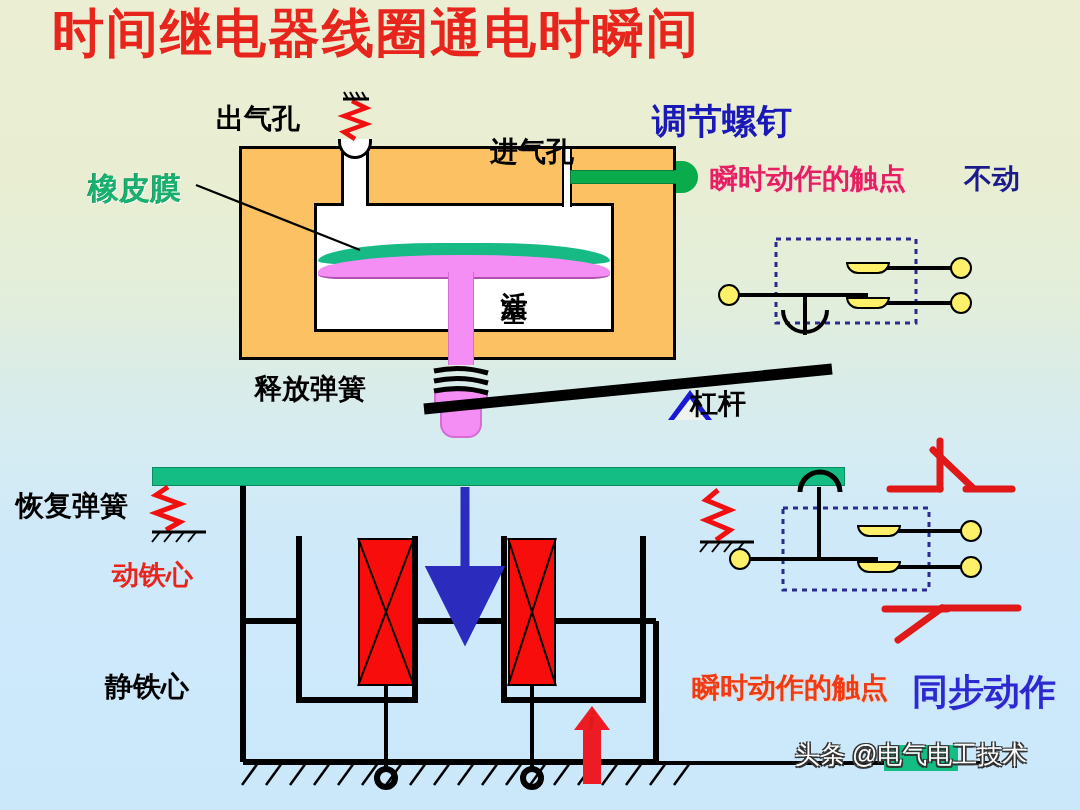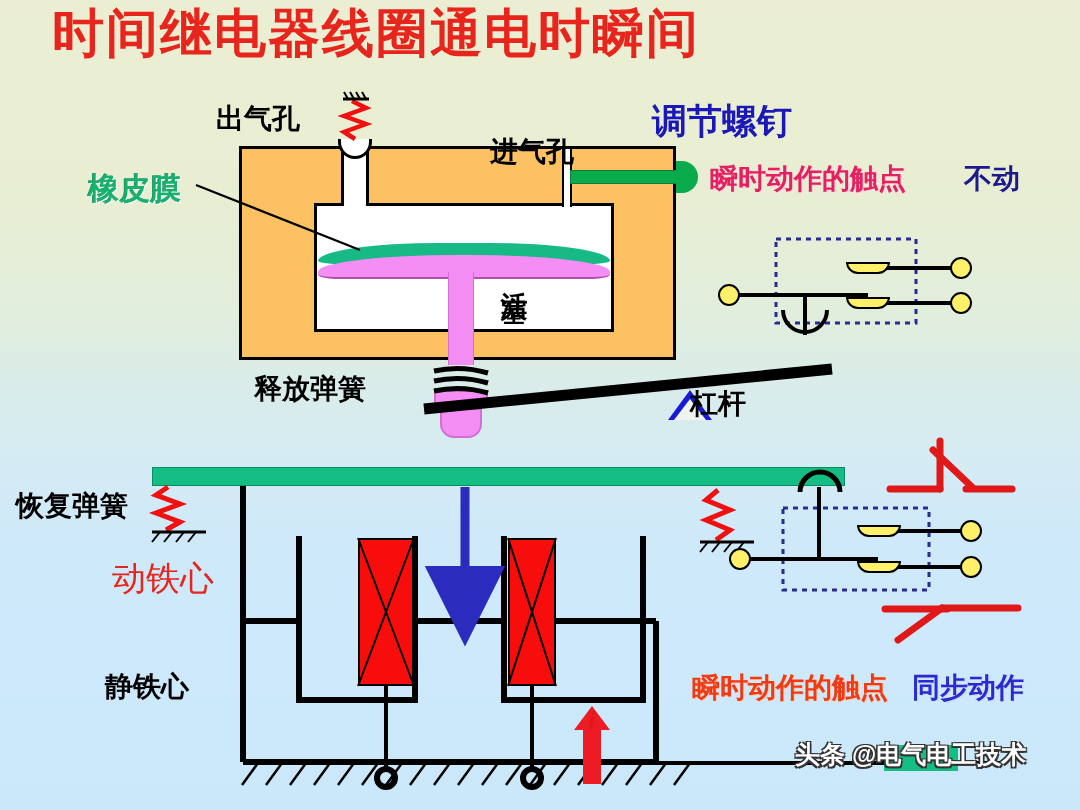--- a/index.html
+++ b/index.html
@@ -22,27 +22,27 @@
     left: 52px; top: 8px;
     font-size: 52px; font-weight: 700; color: #e8251c;
     letter-spacing: 2px;
     font-family: "Liberation Serif", "DejaVu Serif", serif;
   }
 
   .blk { color: #000; font-size: 28px; font-weight: 600; }
   .blu { color: #1a19b8; font-size: 35px; font-weight: 700; }
   .grn { color: #17b06e; font-size: 31px; font-weight: 800;
          text-shadow: 1px 1px 0 #ffffff, -0.5px -0.5px 0 #0c7a4c; }
-  .red-b { color: #e8251c; font-size: 34px; font-weight: 400; }
+  .red-b { color: #e8251c; font-size: 27px; font-weight: 700; }
   .mag { color: #e52060; font-size: 28px; font-weight: 800;
          text-shadow: 1px 1px 0 #ffd9e3; }
   .navy { color: #1a1a8c; font-size: 28px; font-weight: 800; }
   .orng { color: #ef3a14; font-size: 28px; font-weight: 800;
           text-shadow: 1px 1px 0 #ffd0bb; }
-  .bluB { color: #2a2ad0; font-size: 28px; font-weight: 800;
+  .bluB { color: #2a2ad0; font-size: 36px; font-weight: 800;
           text-shadow: 1px 1px 0 #cfd9ff; }
   .vert { writing-mode: vertical-rl; text-orientation: upright; letter-spacing: 4px; }
 
   
   .box { position: absolute; box-sizing: border-box; }
   #body-orange { left: 239px; top: 146px; width: 437px; height: 214px;
                  background: #fbc163; border: 3px solid #000; }
   #chamber-upper { left: 314px; top: 203px; width: 300px; height: 129px;
                    background: #ffffff; border: 3px solid #000; border-bottom: none;}
   #chamber-bottom-line { left: 314px; top: 329px; width: 300px; height: 3px; background: #000; }
@@ -86,21 +86,21 @@
   .coil { position: absolute; background: #f80d0d; border: 2px solid #000; box-sizing: border-box; }
   .term { position: absolute; width: 22px; height: 22px; border-radius: 50%;
           background: #fff06a; border: 2.5px solid #000; box-sizing: border-box; }
   .cpad { position: absolute; height: 12px; background: #fff06a;
           border: 2px solid #000; box-sizing: border-box; }
 
   svg.ov { position: absolute; left: 0; top: 0; width: 1080px; height: 810px;
            pointer-events: none; }
 
   
-  #wm { left: 795px; top: 742px; font-size: 25px; font-weight: 700; color: #fff;
+  #wm { left: 795px; top: 742px; font-size: 25px; font-weight: 400; color: #fff;
         text-shadow: 1.5px 1.5px 0 #333, -1.5px -1.5px 0 #333, 1.5px -1.5px 0 #333, -1.5px 1.5px 0 #333;
         font-family: "Liberation Sans", sans-serif; }
   #wm-hl { position: absolute; left: 884px; top: 745px; width: 74px; height: 26px;
            background: #13bd84; }
 </style>
 </head>
 <body>
 
 <div id="stage">
 

